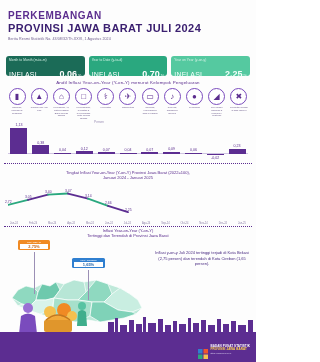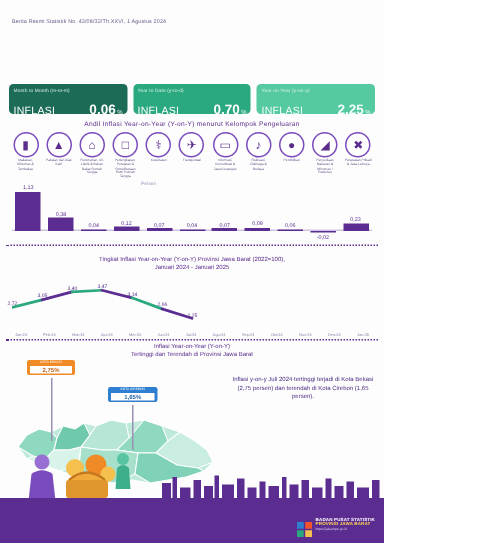--- a/index.html
+++ b/index.html
@@ -83,20 +83,22 @@
   .logo .txt .a{font-size:3px;color:#ffffff;font-weight:bold;line-height:3.6px;letter-spacing:.1px;}
   .logo .txt .b{font-size:3px;color:#ffd84d;font-weight:bold;line-height:3.6px;letter-spacing:.1px;}
   .logo .txt .c{font-size:2.2px;color:#d9cdee;line-height:3px;}
 </style>
 </head>
 <body>
 
 <div class="page">
 
   <div class="hdr">
+    <div class="l1">PERKEMBANGAN</div>
+    <div class="l3">PROVINSI JAWA BARAT JULI 2024</div>
     <div class="sub">Berita Resmi Statistik No. 43/08/32/Th.XXVI, 1 Agustus 2024</div>
   </div>
 
   <div class="stats">
     <div class="stat s1">
       <div class="cap">Month to Month (m-to-m)</div>
       <div class="row">
         <span class="lbl">INFLASI</span>
         <span><span class="val">0,06</span><span class="pct">%</span></span>
       </div>

